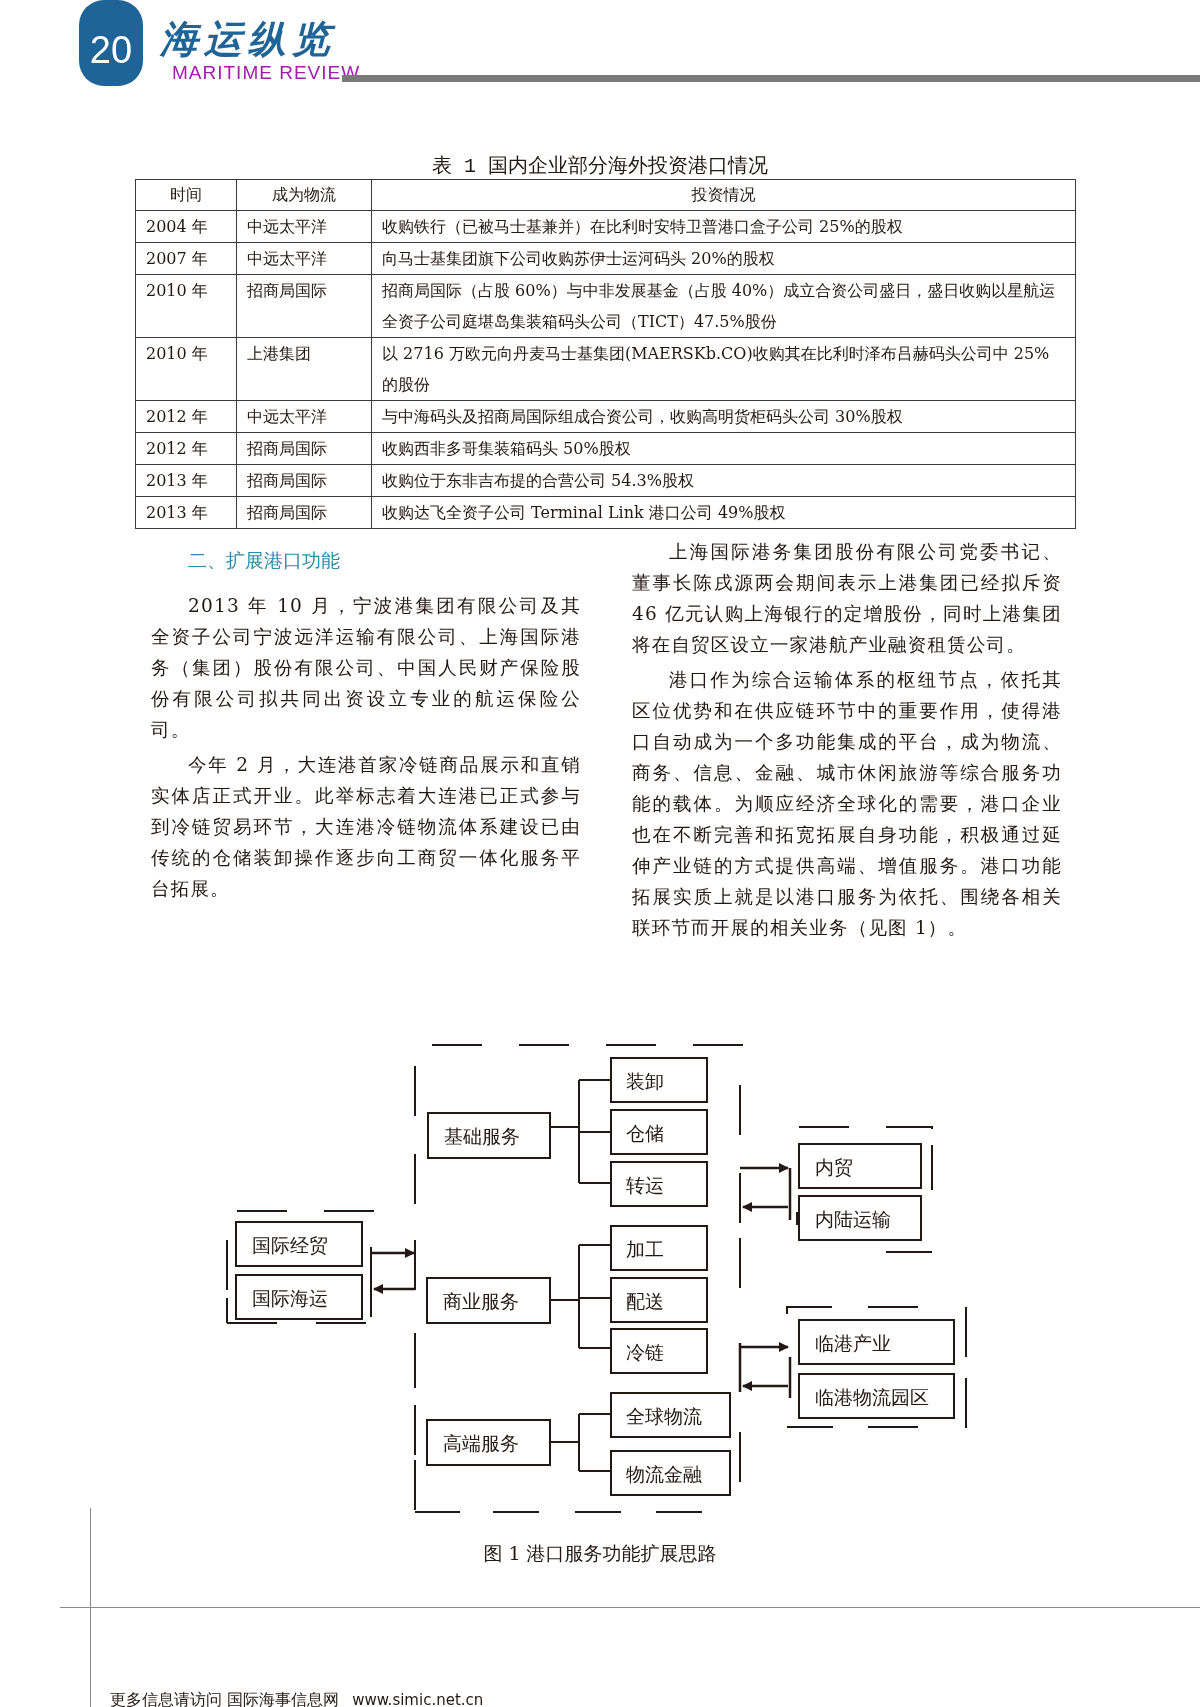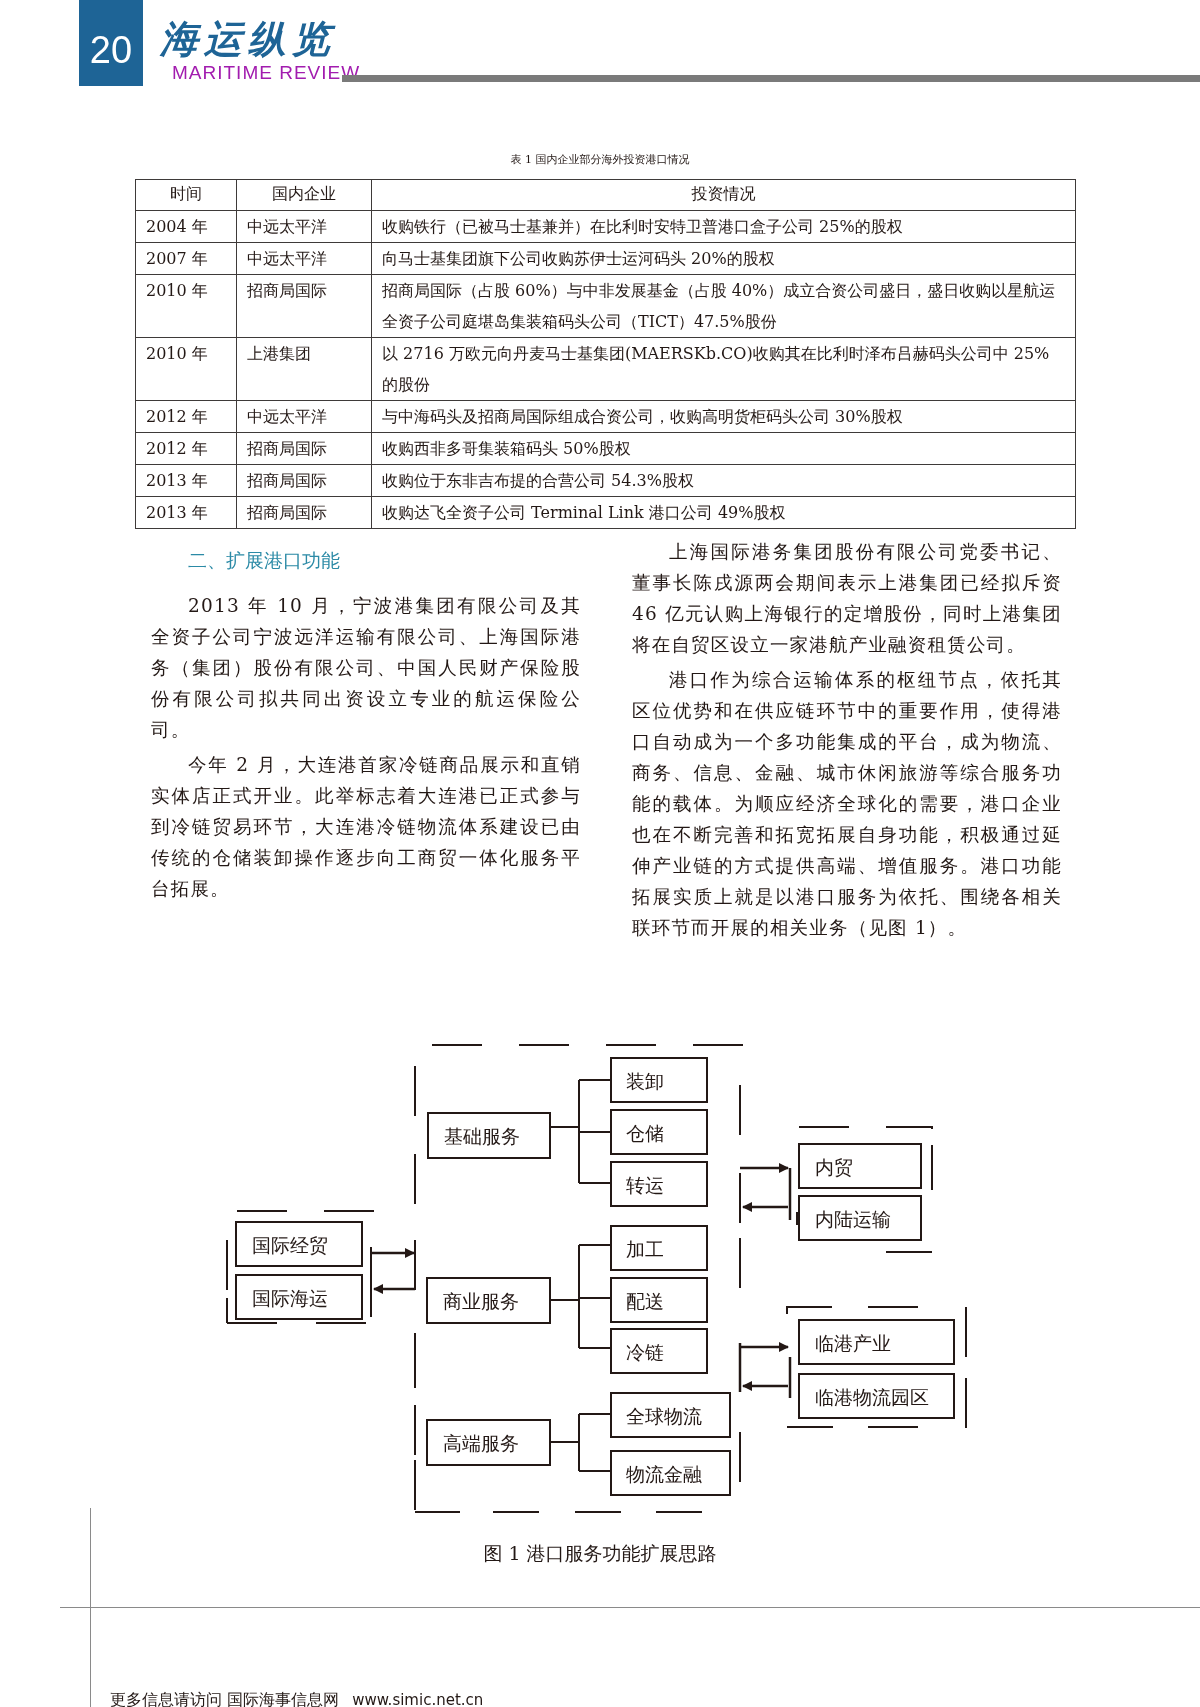--- a/index.html
+++ b/index.html
@@ -3,34 +3,34 @@
 <meta charset="utf-8">
 <style>
   html, body { margin: 0; padding: 0; background: #ffffff; }
   body { width: 1200px; height: 1707px; position: relative; overflow: hidden;
          font-family: "DejaVu Serif", "Liberation Serif", serif; color: #231815; }
   .abs { position: absolute; }
 
   
   .page-num { left: 79px; top: 0; width: 64px; height: 86px; background: #1e6496; color: #fff;
               font-family: "Liberation Sans", sans-serif; font-size: 38px; line-height: 100px;
-              text-align: center; }
+              text-align: center; border-radius: 25px; }
   .mag-cn { left: 160px; top: 14px; font-size: 38px; color: #1e6496; letter-spacing: 6px;
             font-family: "DejaVu Serif", serif; font-style: italic; font-weight: bold; }
   .mag-en { left: 172px; top: 62px; font-size: 19px; color: #a21caf; letter-spacing: 1px;
             font-family: "Liberation Sans", sans-serif; }
   .header-bar { left: 342px; top: 75px; width: 858px; height: 7px; background: #7a7a7a; }
 
   
-  .tbl-caption { left: 0; width: 1200px; top: 152px; text-align: center; font-size: 11px; }
+  .tbl-caption { left: 0; width: 1200px; top: 152px; text-align: center; font-size: 20px; font-family: Liberation Mono, monospace; }
   table.inv { position: absolute; left: 135px; top: 179px; width: 941px; border-collapse: collapse;
               font-size: 16px; }
   table.inv th, table.inv td { border: 1.5px solid #3e3a39; padding: 0 10px; font-weight: normal;
               vertical-align: top; }
-  table.inv th { height: 30px; line-height: 30px; text-align: center; font-family: Liberation Mono, monospace; }
+  table.inv th { height: 30px; line-height: 30px; text-align: center; }
   table.inv td { line-height: 31px; height: 31px; }
   table.inv td.c0 { width: 80px; }
   table.inv td.c1 { width: 114px; }
 
   
   .section-title { left: 188px; top: 548px; font-size: 19px; color: #2b8aa6;
                    font-family: "DejaVu Sans", "Liberation Sans", sans-serif; }
   .col { font-size: 18.5px; line-height: 31px; letter-spacing: 1.2px; text-align: justify; }
   .col p { margin: 4px; text-indent: 2em; }
   .col-left { left: 147px; top: 586px; width: 438px; }
@@ -55,21 +55,21 @@
 <div class="abs page-num">20</div>
 <div class="abs mag-cn">海运纵览</div>
 <div class="abs mag-en">MARITIME REVIEW</div>
 <div class="abs header-bar"></div>
 
 <div class="abs tbl-caption">表 1  国内企业部分海外投资港口情况</div>
 <table class="inv">
   <thead>
     <tr>
       <th>时间</th>
-      <th>国内企业</th>
+      <th>成为物流</th>
       <th>投资情况</th>
     </tr>
   </thead>
   <tbody>
     <tr>
       <td class="c0">2004 年</td>
       <td class="c1">中远太平洋</td>
       <td>收购铁行（已被马士基兼并）在比利时安特卫普港口盒子公司 25%的股权</td>
     </tr>
     <tr>

